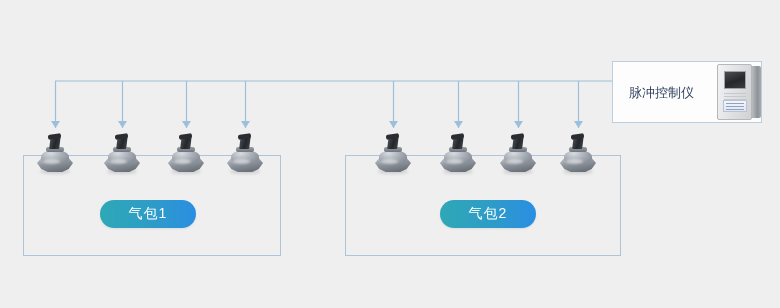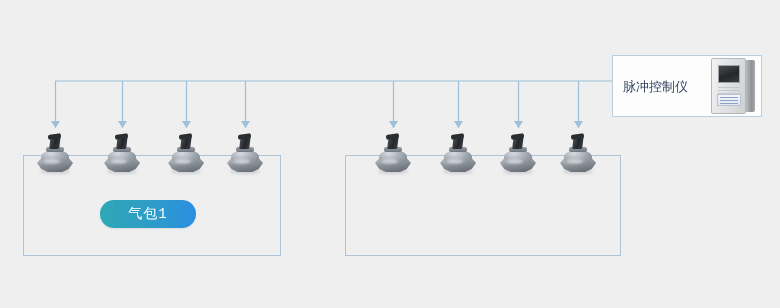--- a/index.html
+++ b/index.html
@@ -25,29 +25,29 @@
     left: 0;
     top: 0;
     width: 780px;
     height: 308px;
   }
 
   
   .controller-card {
     position: absolute;
     left: 612px;
-    top: 55px;
+    top: 61px;
     width: 150px;
     height: 62px;
     background: #fdfdfd;
     border: 1px solid #b9cede;
     box-sizing: border-box;
     display: flex;
     align-items: center;
-    padding-left: 10px;
+    padding-left: 16px;
   }
   .controller-text {
     display: flex;
     flex-direction: column;
     justify-content: center;
     gap: 4px;
     width: 86px;
   }
   .controller-line {
     font-size: 13px;
@@ -142,21 +142,21 @@
     border-radius: 14px;
     background: linear-gradient(90deg, #2ea8b6 0%, #2e9dc6 50%, #2a8ee2 100%);
     color: #ffffff;
     font-size: 14px;
     display: flex;
     align-items: center;
     justify-content: center;
     letter-spacing: 1px;
     box-shadow: 0 1px 2px rgba(0,0,0,0.08);
   }
-  #pill-1 { left: 100px; top: 200px; width: 96px; font-family: Liberation Mono, monospace; }
+  #pill-1 { left: 100px; top: 200px; width: 96px; }
   #pill-2 { left: 440px; top: 200px; width: 96px; }
 
   
   .valve {
     position: absolute;
     width: 38px;
     height: 40px;
   }
   .valve .stem {
     position: absolute;
@@ -248,20 +248,21 @@
       <line x1="518.5" y1="81" x2="518.5" y2="128" stroke="#9dc0da" stroke-width="1.2"></line>
       <polygon points="514,121 523,121 518.5,128" fill="#9dc0da"></polygon>
       <line x1="578.5" y1="81" x2="578.5" y2="128" stroke="#9dc0da" stroke-width="1.2"></line>
       <polygon points="574,121 583,121 578.5,128" fill="#9dc0da"></polygon>
     </svg>
 
   <div class="enclosure" id="enclosure-1" style="left: 23px; top: 155px; width: 258px; height: 101px;"></div>
   <div class="enclosure" id="enclosure-2" style="left: 345px; top: 155px; width: 276px; height: 101px;"></div>
 
   <div class="pill" id="pill-1" style="left: 100px; top: 200px; width: 96px;">气包1</div>
+  <div class="pill" id="pill-2" style="left: 440px; top: 200px; width: 96px;">气包2</div>
 
   <div id="valve-layer">
       <div class="valve" style="left: 36px; top: 135px;">
         <div class="shadow"></div>
         <div class="flange"></div>
         <div class="dome"></div>
         <div class="flange-hi"></div>
         <div class="collar"></div>
         <div class="stem"></div>
         <div class="stem-cap"></div>

